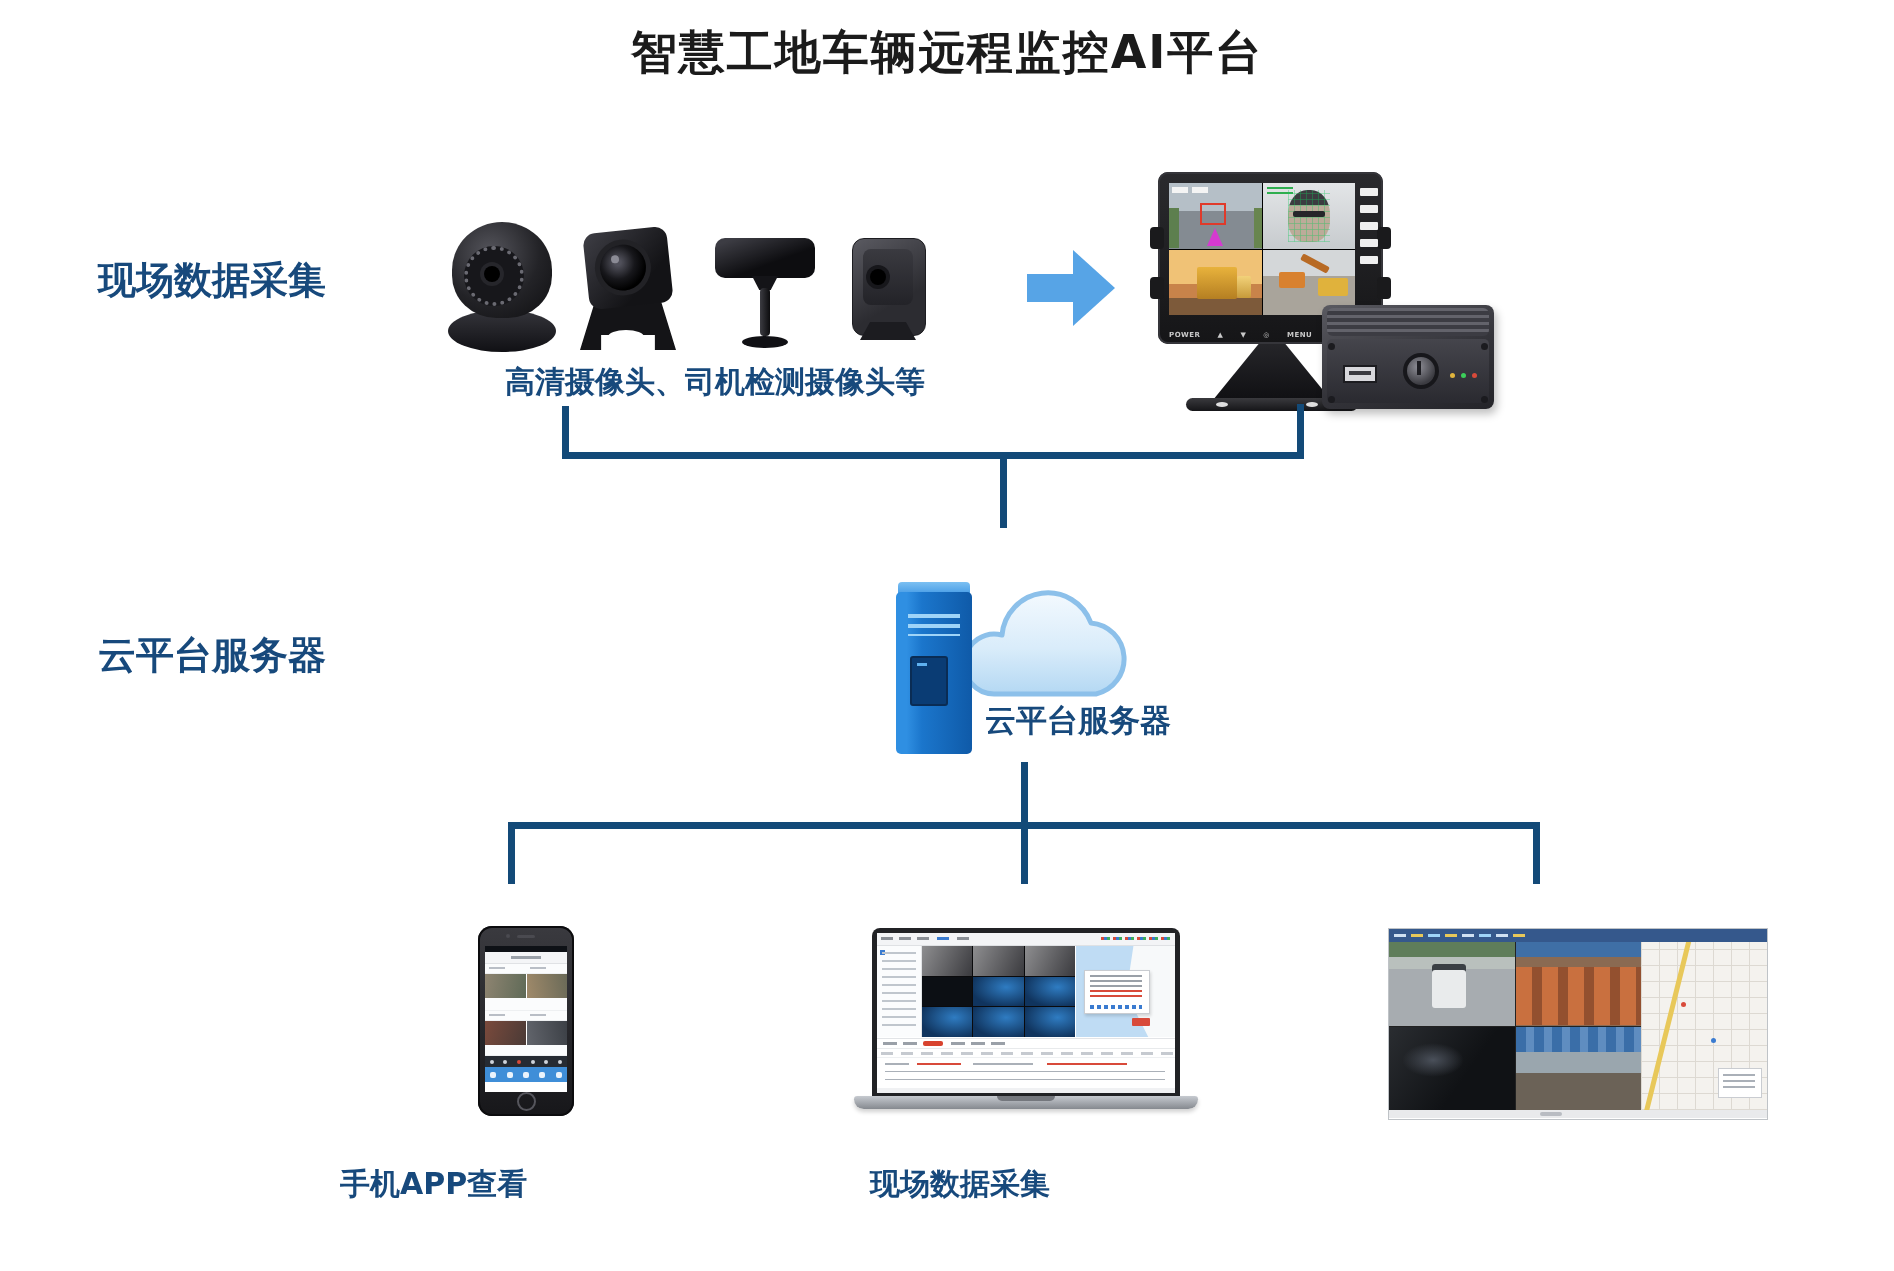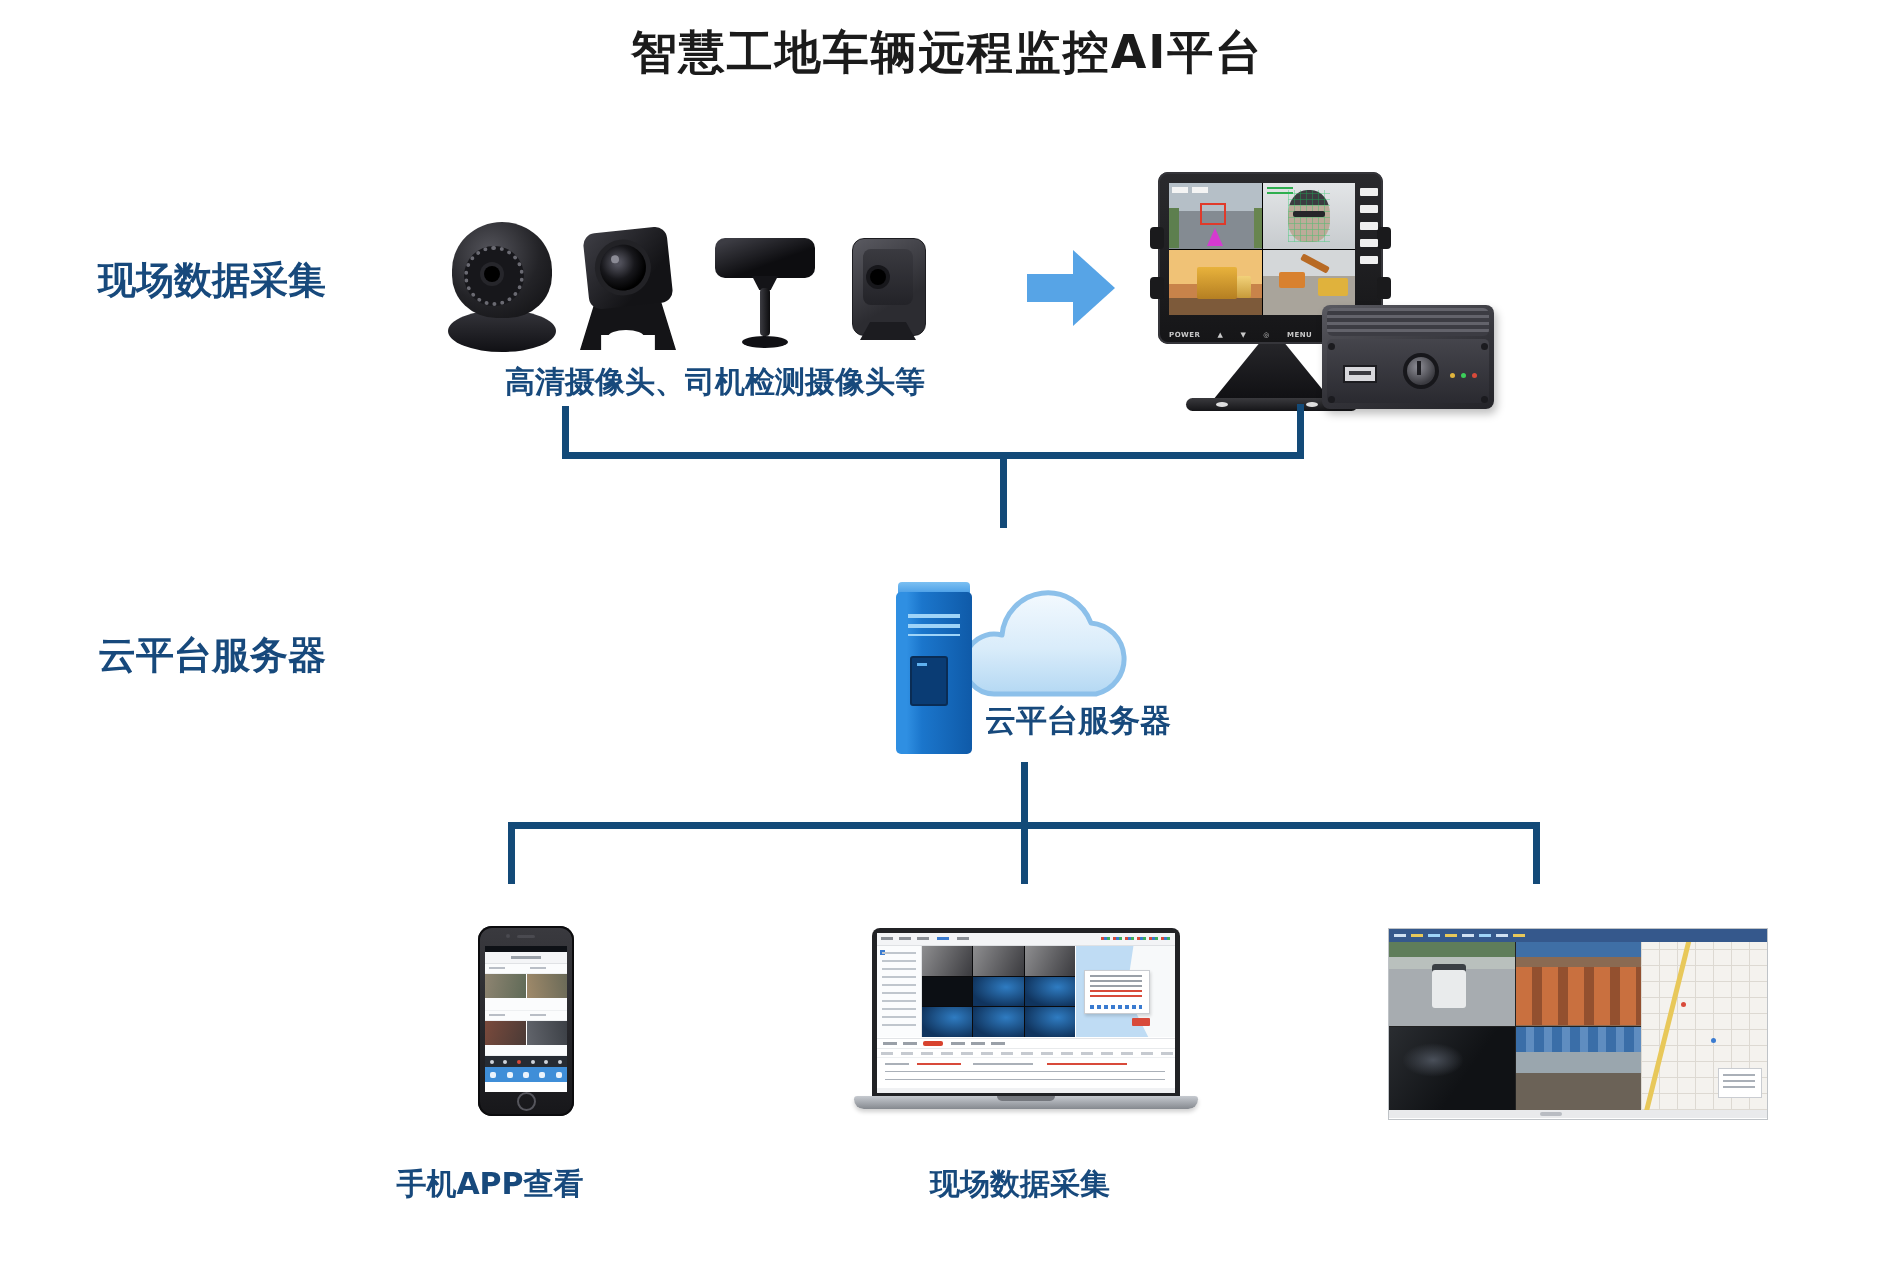--- a/index.html
+++ b/index.html
@@ -234,21 +234,21 @@
        background:repeating-linear-gradient(0deg,#ddd9d2 0 1px,transparent 1px 16px),
                   repeating-linear-gradient(90deg,#ddd9d2 0 1px,transparent 1px 18px);}
   .big-map .road{position:absolute;left:22px;top:-8px;width:5px;height:120%;background:#e8c85a;transform:rotate(14deg);}
   .big-map .dotr{position:absolute;left:40px;top:60px;width:5px;height:5px;border-radius:50%;background:#d84a3a;}
   .big-map .dotb{position:absolute;left:70px;top:96px;width:5px;height:5px;border-radius:50%;background:#3a7bd0;}
   .big-legend{position:absolute;right:5px;bottom:12px;width:42px;height:28px;background:#fff;border:1px solid #c9ccd1;}
   .big-legend i{position:absolute;left:4px;width:32px;height:2px;background:#aab0b8;}
   .big-bottom{position:absolute;left:0;top:181px;width:100%;height:8px;background:#e9eaec;}
   .big-bottom i{position:absolute;left:40%;top:2px;width:22px;height:4px;background:#b9bcc2;border-radius:2px;}
 
-  .termlbl{position:absolute;top:1164px;width:300px;text-align:center;font-size:30px;font-weight:bold;
+  .termlbl{position:absolute;top:1164px;width:300px;font-size:30px;font-weight:bold;
            color:#17497c;white-space:nowrap;}
 </style>
 </head>
 <body>
 
 <div class="canvas">
 
   <div class="title">智慧工地车辆远程监控AI平台</div>
 
   <div class="rowlbl" style="top:255px;">现场数据采集</div>

